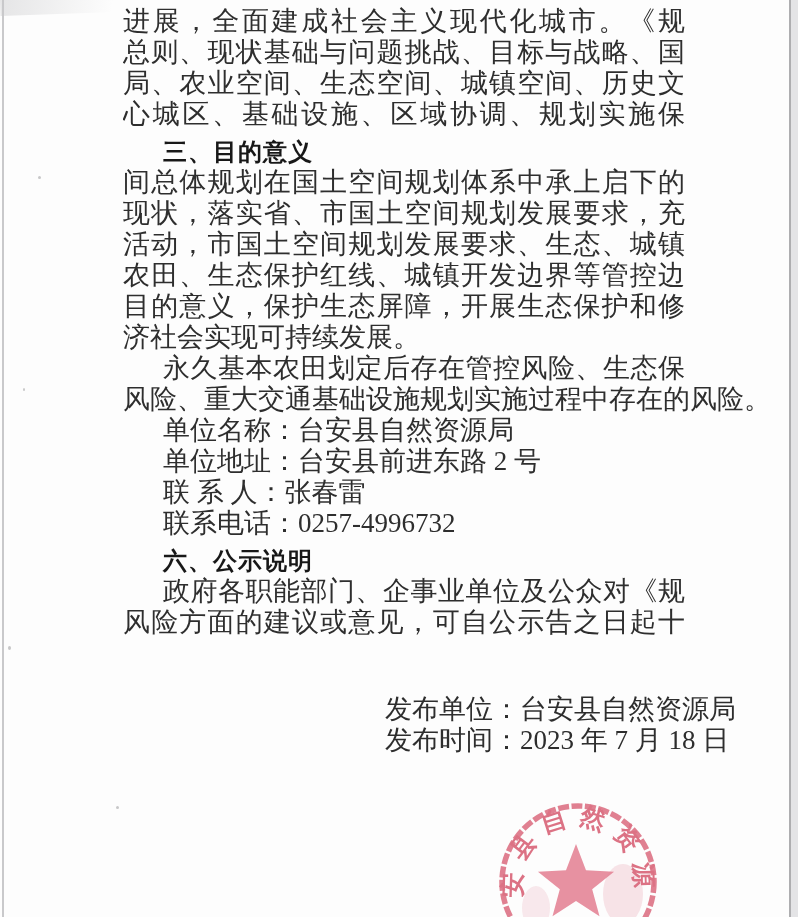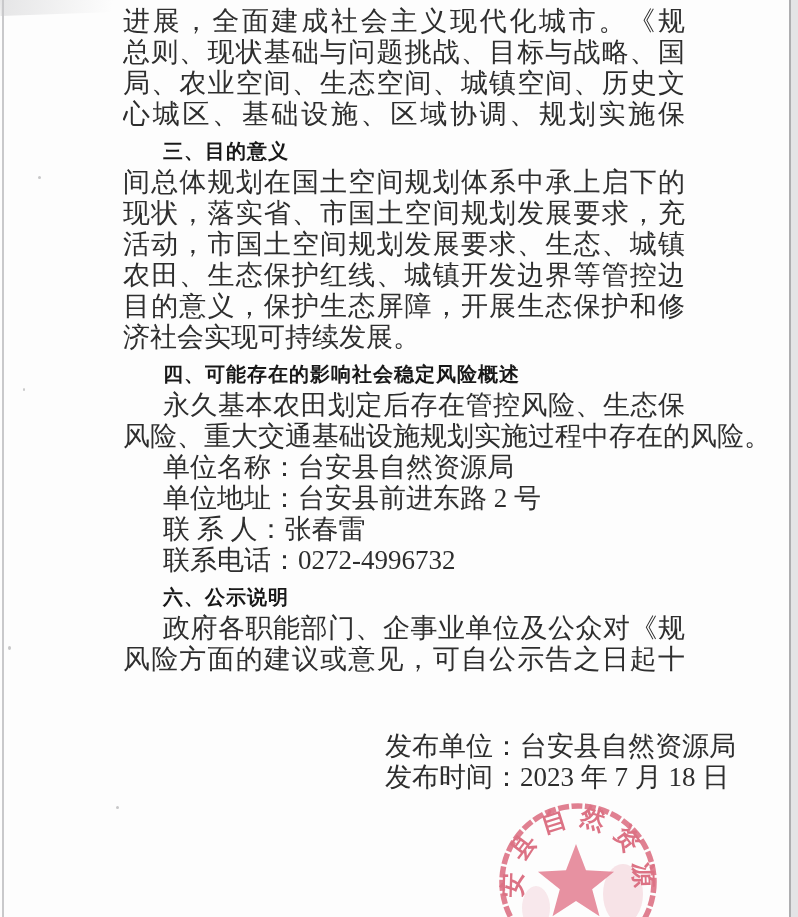--- a/index.html
+++ b/index.html
@@ -47,21 +47,21 @@
     text-align: justify;
     text-align-last: justify;
     text-justify: inter-character;
     overflow: hidden;
   }
   .line.indent { text-indent: 40px; }
   .fields .line { text-indent: 40px; }
   .heading {
     font-family: "Liberation Sans", "DejaVu Sans", sans-serif;
     font-weight: 700;
-    font-size: 20px;
+    font-size: 24px;
     line-height: 31px;
     height: 31px;
     margin-top: 6px;
     text-indent: 40px;
     letter-spacing: 1px;
     color: #181818;
     white-space: nowrap;
   }
 
   .footer { margin-top: 56px; margin-left: 262px; }
@@ -105,30 +105,29 @@
       </div>
       <div class="heading">三、目的意义</div>
       <div class="para">
         <div class="line stretch">间总体规划在国土空间规划体系中承上启下的作用，立足台安县</div>
         <div class="line stretch">现状，落实省、市国土空间规划发展要求，充分发挥县级国土空</div>
         <div class="line stretch">活动，市国土空间规划发展要求、生态、城镇空间，划定永久基本</div>
         <div class="line stretch">农田、生态保护红线、城镇开发边界等管控边界，优化国土空间</div>
         <div class="line stretch">目的意义，保护生态屏障，开展生态保护和修复，完善基础设施</div>
         <div class="line">济社会实现可持续发展。</div>
       </div>
-      <div class="heading">四、可能存在的影响社会稳定风险概述</div>
       <div class="para">
         <div class="line indent stretch">永久基本农田划定后存在管控风险、生态保护红线存在管控</div>
         <div class="line">风险、重大交通基础设施规划实施过程中存在的风险。</div>
       </div>
       <div class="fields">
         <div class="line">单位名称：台安县自然资源局</div>
         <div class="line">单位地址：台安县前进东路 2 号</div>
         <div class="line">联 系 人：张春雷</div>
-        <div class="line">联系电话：0272-4996732</div>
+        <div class="line">联系电话：0257-4996732</div>
       </div>
       <div class="heading">六、公示说明</div>
       <div class="para">
         <div class="line indent stretch">政府各职能部门、企事业单位及公众对《规划》有社会稳定</div>
         <div class="line stretch">风险方面的建议或意见，可自公示告之日起十日内，通过书面信</div>
       </div>
       <div class="footer">
       <div class="line">发布单位：台安县自然资源局</div>
       <div class="line">发布时间：2023 年 7 月 18 日</div>
     </div>

